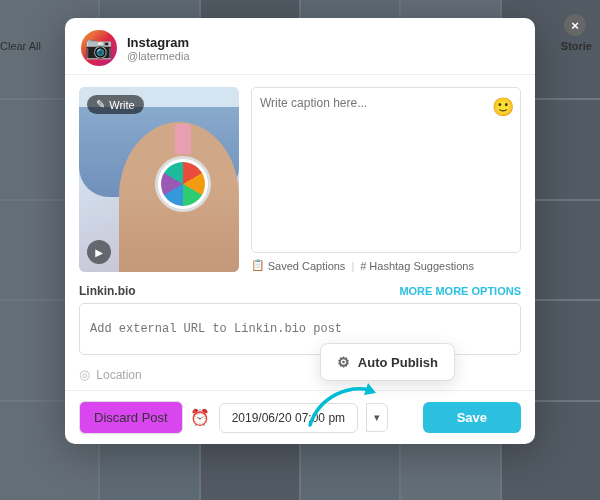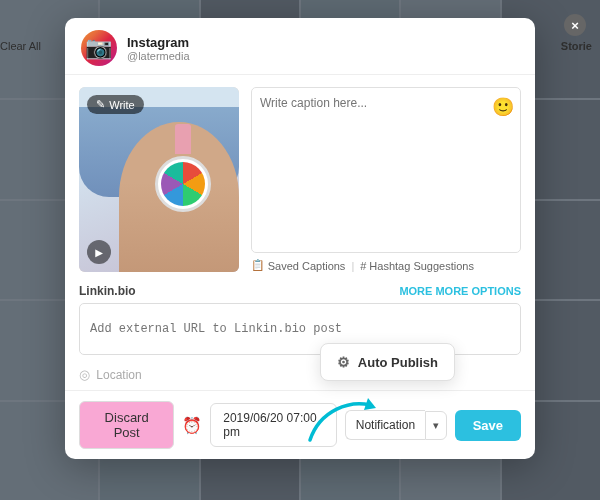--- a/index.html
+++ b/index.html
@@ -307,21 +307,21 @@
       display: flex;
       align-items: center;
       gap: 8px;
       border-top: 1px solid #eee;
       position: relative;
     }
     .discard-btn {
       padding: 8px 14px;
       border: 1px solid #ddd;
       border-radius: 6px;
-      background: #f9a8d4;
+      background: #d946ef;
       font-size: 13px;
       color: #333;
       cursor: pointer;
       font-family: inherit;
     }
     .clock-icon {
       color: #2cc0e0;
       font-size: 16px;
       cursor: pointer;
     }
@@ -354,21 +354,21 @@
       padding: 7px 7px;
       border: 1px solid #ddd;
       border-radius: 0 6px 6px 0;
       background: #fff;
       font-size: 11px;
       color: #555;
       cursor: pointer;
       font-family: inherit;
     }
     .save-btn {
-      padding: 8px 18px;
+      padding: 8px 34px;
       background: #2cc0e0;
       color: #fff;
       border: none;
       border-radius: 6px;
       font-size: 13px;
       font-weight: 600;
       cursor: pointer;
       font-family: inherit;
       margin-left: auto;
     }
@@ -513,21 +513,20 @@
   <div class="location-row">
     <span class="location-icon">◎</span>
     <span>Location</span>
   </div>
 
   <div class="modal-footer">
     <button class="discard-btn">Discard Post</button>
     <span class="clock-icon">⏰</span>
     <div class="date-display">2019/06/20 07:00 pm</div>
     <div class="notification-dropdown">
-      <button class="notif-btn">Notification</button>
       <button class="notif-arrow">▾</button>
     </div>
     <button class="save-btn">Save</button>
 
     <div class="auto-publish-popup">
       <span class="auto-publish-icon">⚙</span>
       <span>Auto Publish</span>
     </div>
 
     <svg class="arrow-svg" width="80" height="55" viewBox="0 0 80 55">

